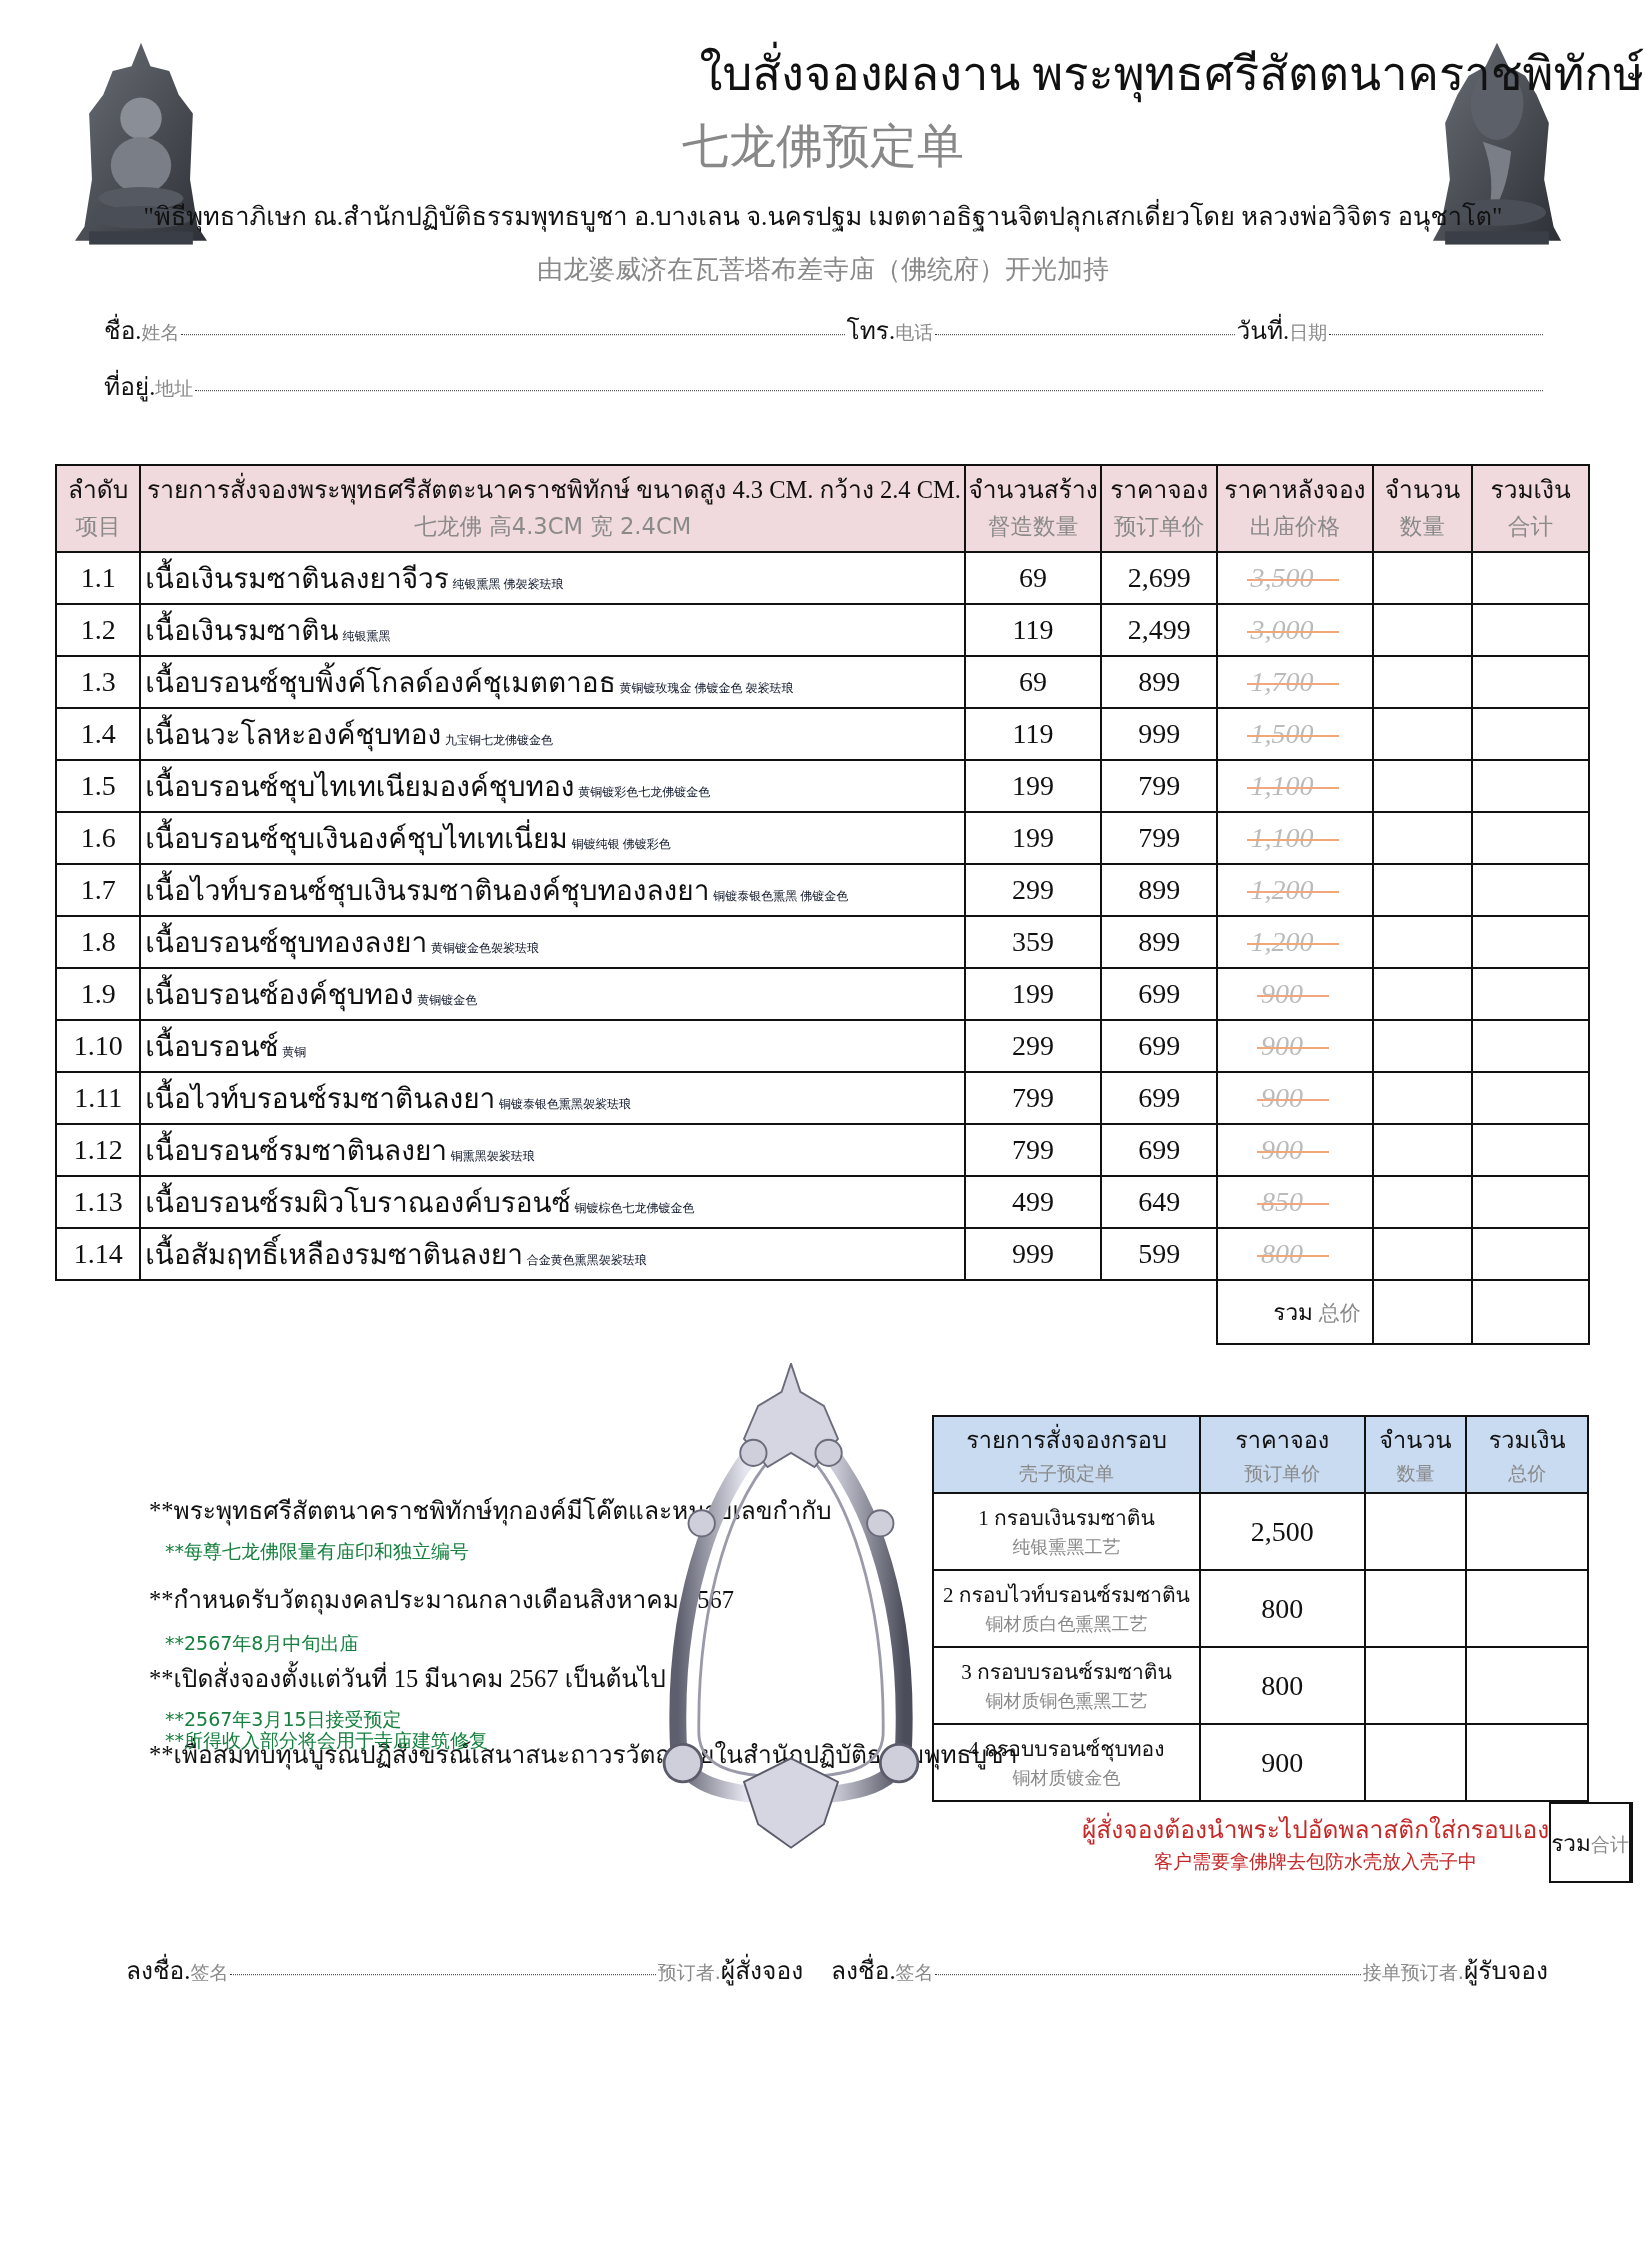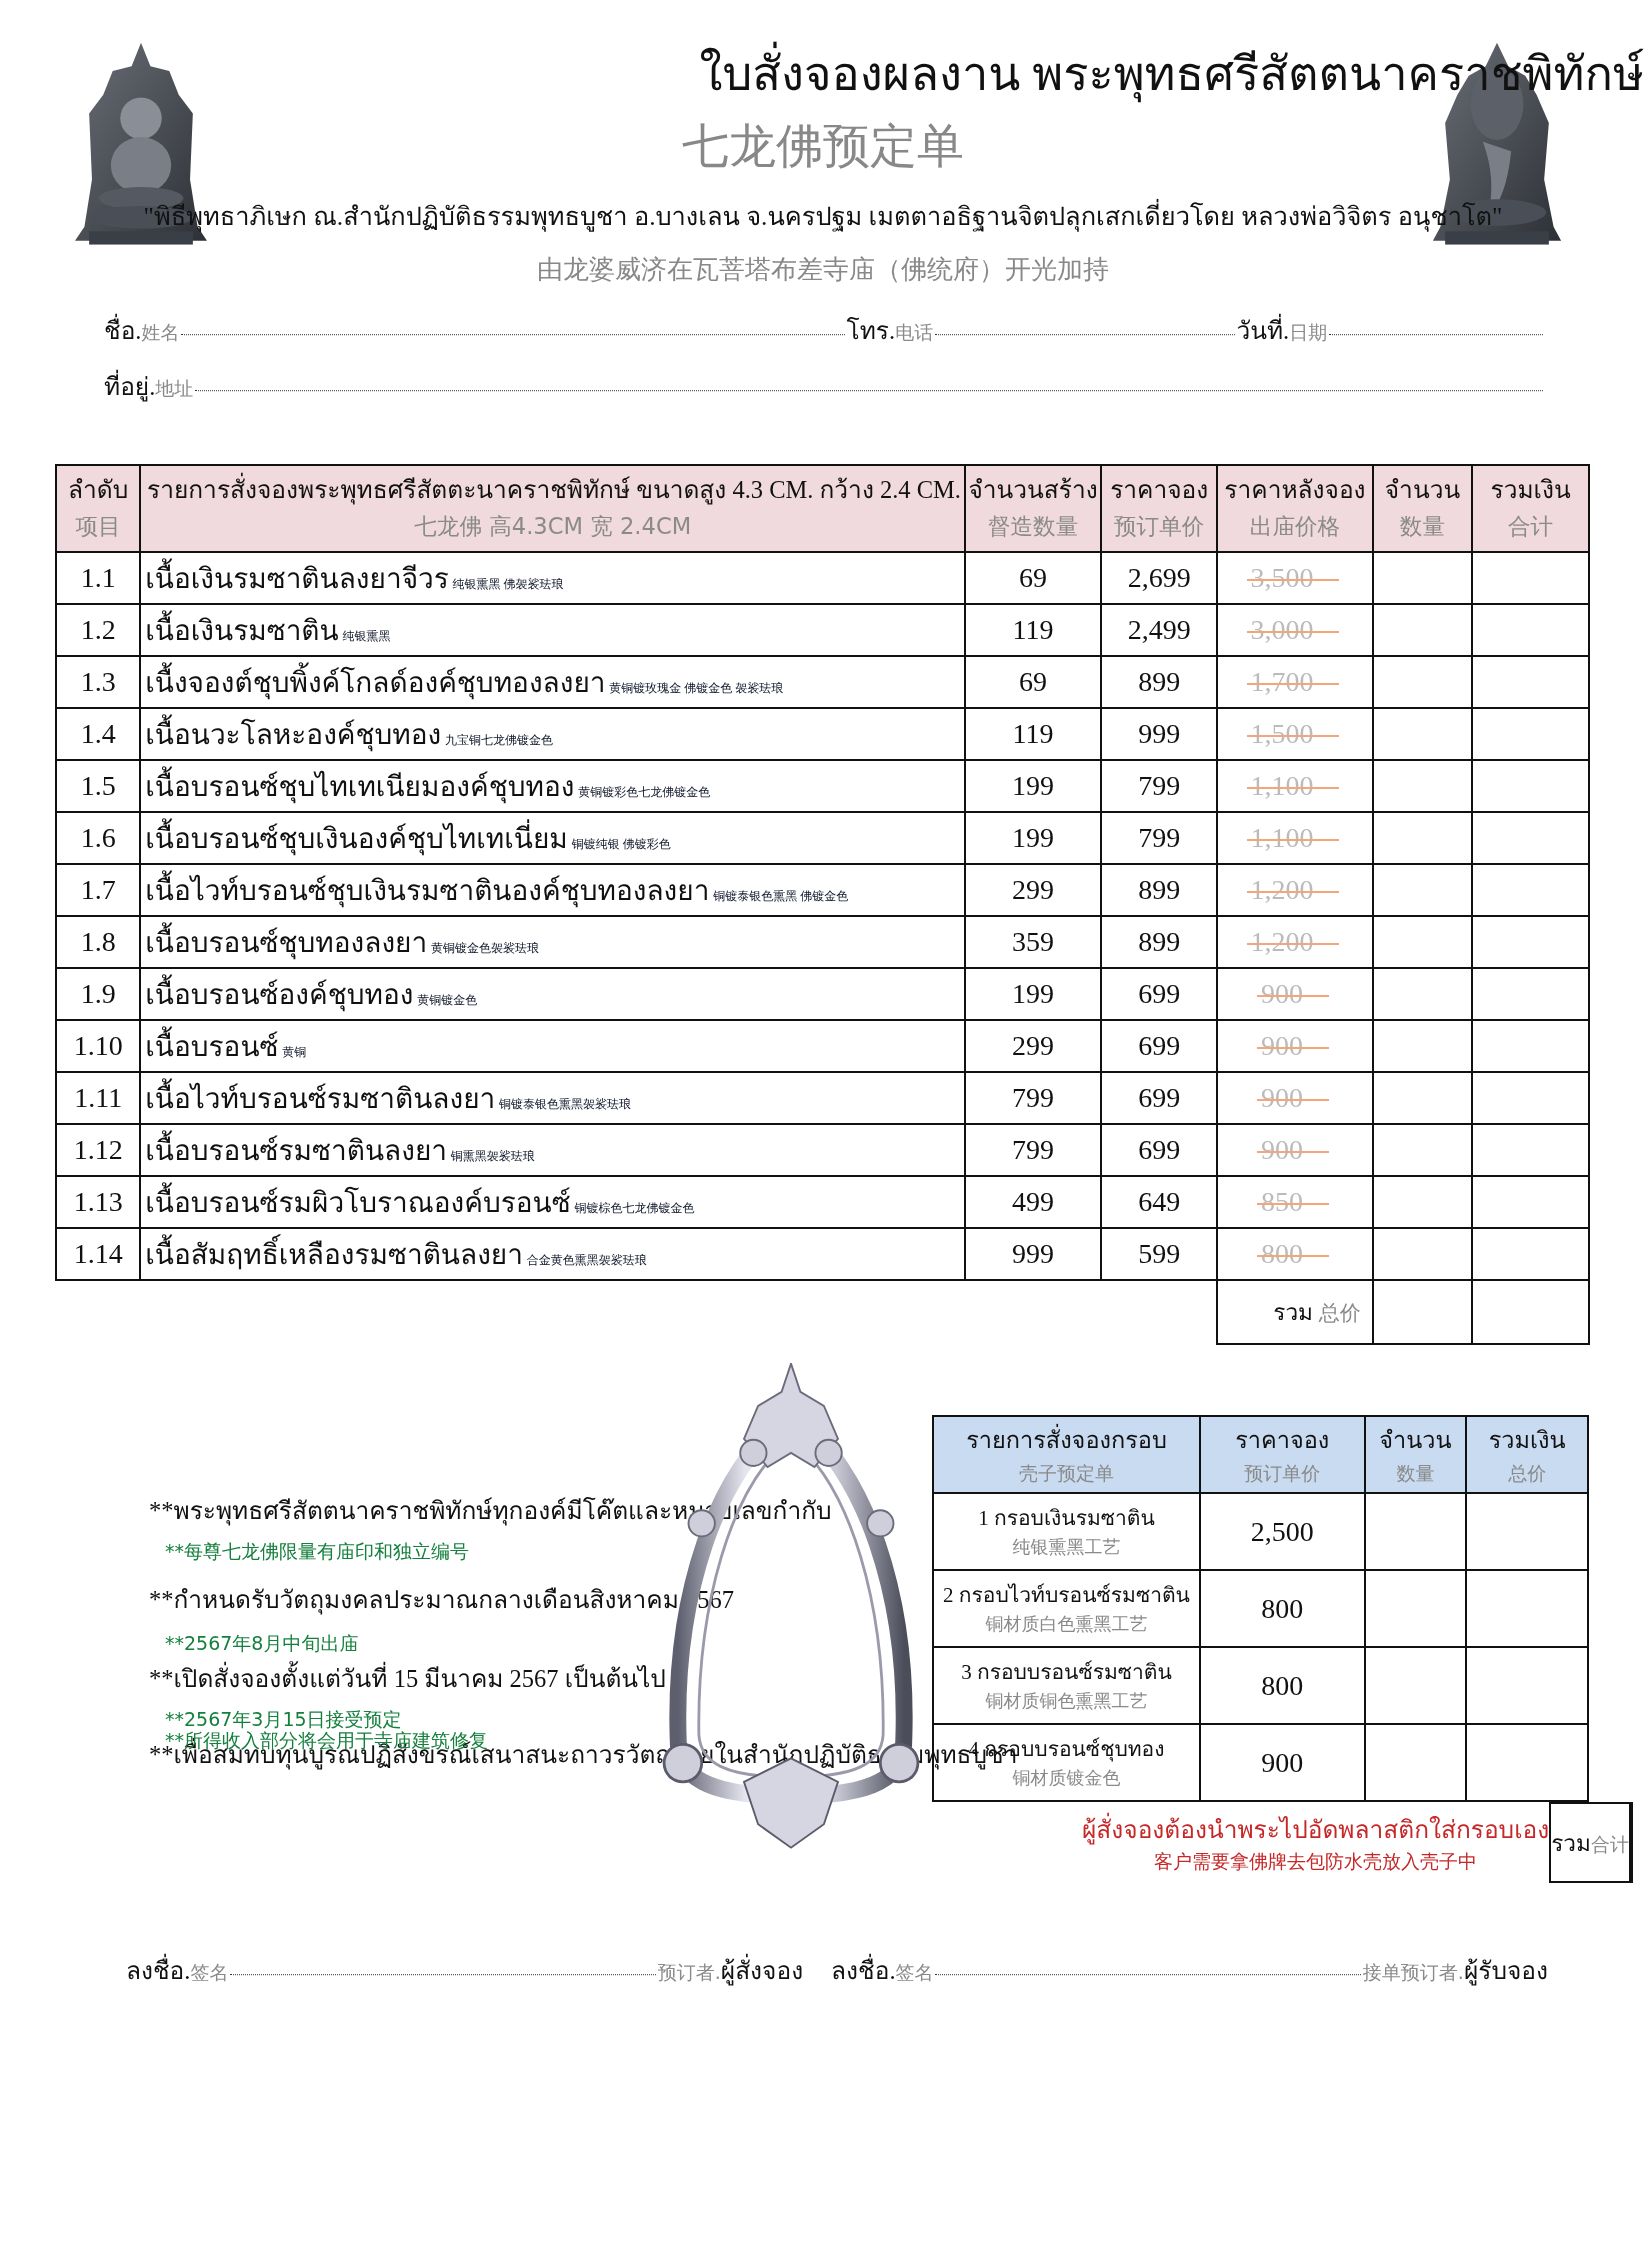--- a/index.html
+++ b/index.html
@@ -30,21 +30,21 @@
   #main-table { left: 55px; top: 464px; width: 1535px; }
   #main-table td, #main-table th { border: 2.8px solid #111; padding: 0; }
   #main-table thead th { background: #f1dadd; font-weight: normal; height: 85px; vertical-align: middle; }
   .h-th { font-size: 24.5px; display: block; line-height: 34px; }
   .h-cn { font-size: 22.6px; display: block; color: #8a8a8a; font-family: "DejaVu Sans", sans-serif; line-height: 38px; }
   #main-table tbody td { height: 50px; font-size: 28px; text-align: center; }
   td.idx { width: 83px; }
   td.desc { text-align: left !important; padding-left: 3.8px !important; white-space: nowrap; }
   td.desc .th { font-size: 28px; }
   td.desc .cn { font-size: 12px; color: #0f172a; font-family: Liberation Serif, serif; margin-left: 3.8px; }
-  .strike { color: #bbbbbb; position: relative; display: inline-block; padding: 0 26px 0 0; }
+  .strike { color: #bbbbbb; position: relative; display: inline-block; padding: 0 26px 0 0; font-style: italic; }
   .strike::after { content: ""; position: absolute; left: -3.8px; right: 0; top: 52%; height: 2.8px; background: #f2a77a; }
   #main-table tr.total td { height: 62px; padding-left: 44px; }
   #main-table tr.total td.blank { border: none; }
   .total-label { font-size: 22.6px; }
   .total-label .cn { color: #8a8a8a; font-family: "DejaVu Sans", sans-serif; font-size: 21px; }
 
   
   #frame-table { left: 932px; top: 1415px; width: 657px; }
   #frame-table td, #frame-table th { border: 2.8px solid #111; padding: 0; text-align: center; }
   #frame-table thead th { background: #c9dbf1; font-weight: normal; height: 75px; }
@@ -186,21 +186,21 @@
         <td class="idx">1.2</td>
         <td class="desc"><span class="th">เนื้อเงินรมซาติน</span><span class="cn">纯银熏黑</span></td>
         <td>119</td>
         <td>2,499</td>
         <td><span class="strike">3,000</span></td>
         <td></td>
         <td></td>
       </tr>
       <tr>
         <td class="idx">1.3</td>
-        <td class="desc"><span class="th">เนื้งจองต์ชุบพิ้งค์โกลด์องค์ชุบทองลงยา</span><span class="cn">黄铜镀玫瑰金 佛镀金色 袈裟珐琅</span></td>
+        <td class="desc"><span class="th">เนื้อบรอนซ์ชุบพิ้งค์โกลด์องค์ชุเมตตาอธ</span><span class="cn">黄铜镀玫瑰金 佛镀金色 袈裟珐琅</span></td>
         <td>69</td>
         <td>899</td>
         <td><span class="strike">1,700</span></td>
         <td></td>
         <td></td>
       </tr>
       <tr>
         <td class="idx">1.4</td>
         <td class="desc"><span class="th">เนื้อนวะโลหะองค์ชุบทอง</span><span class="cn">九宝铜七龙佛镀金色</span></td>
         <td>119</td>

